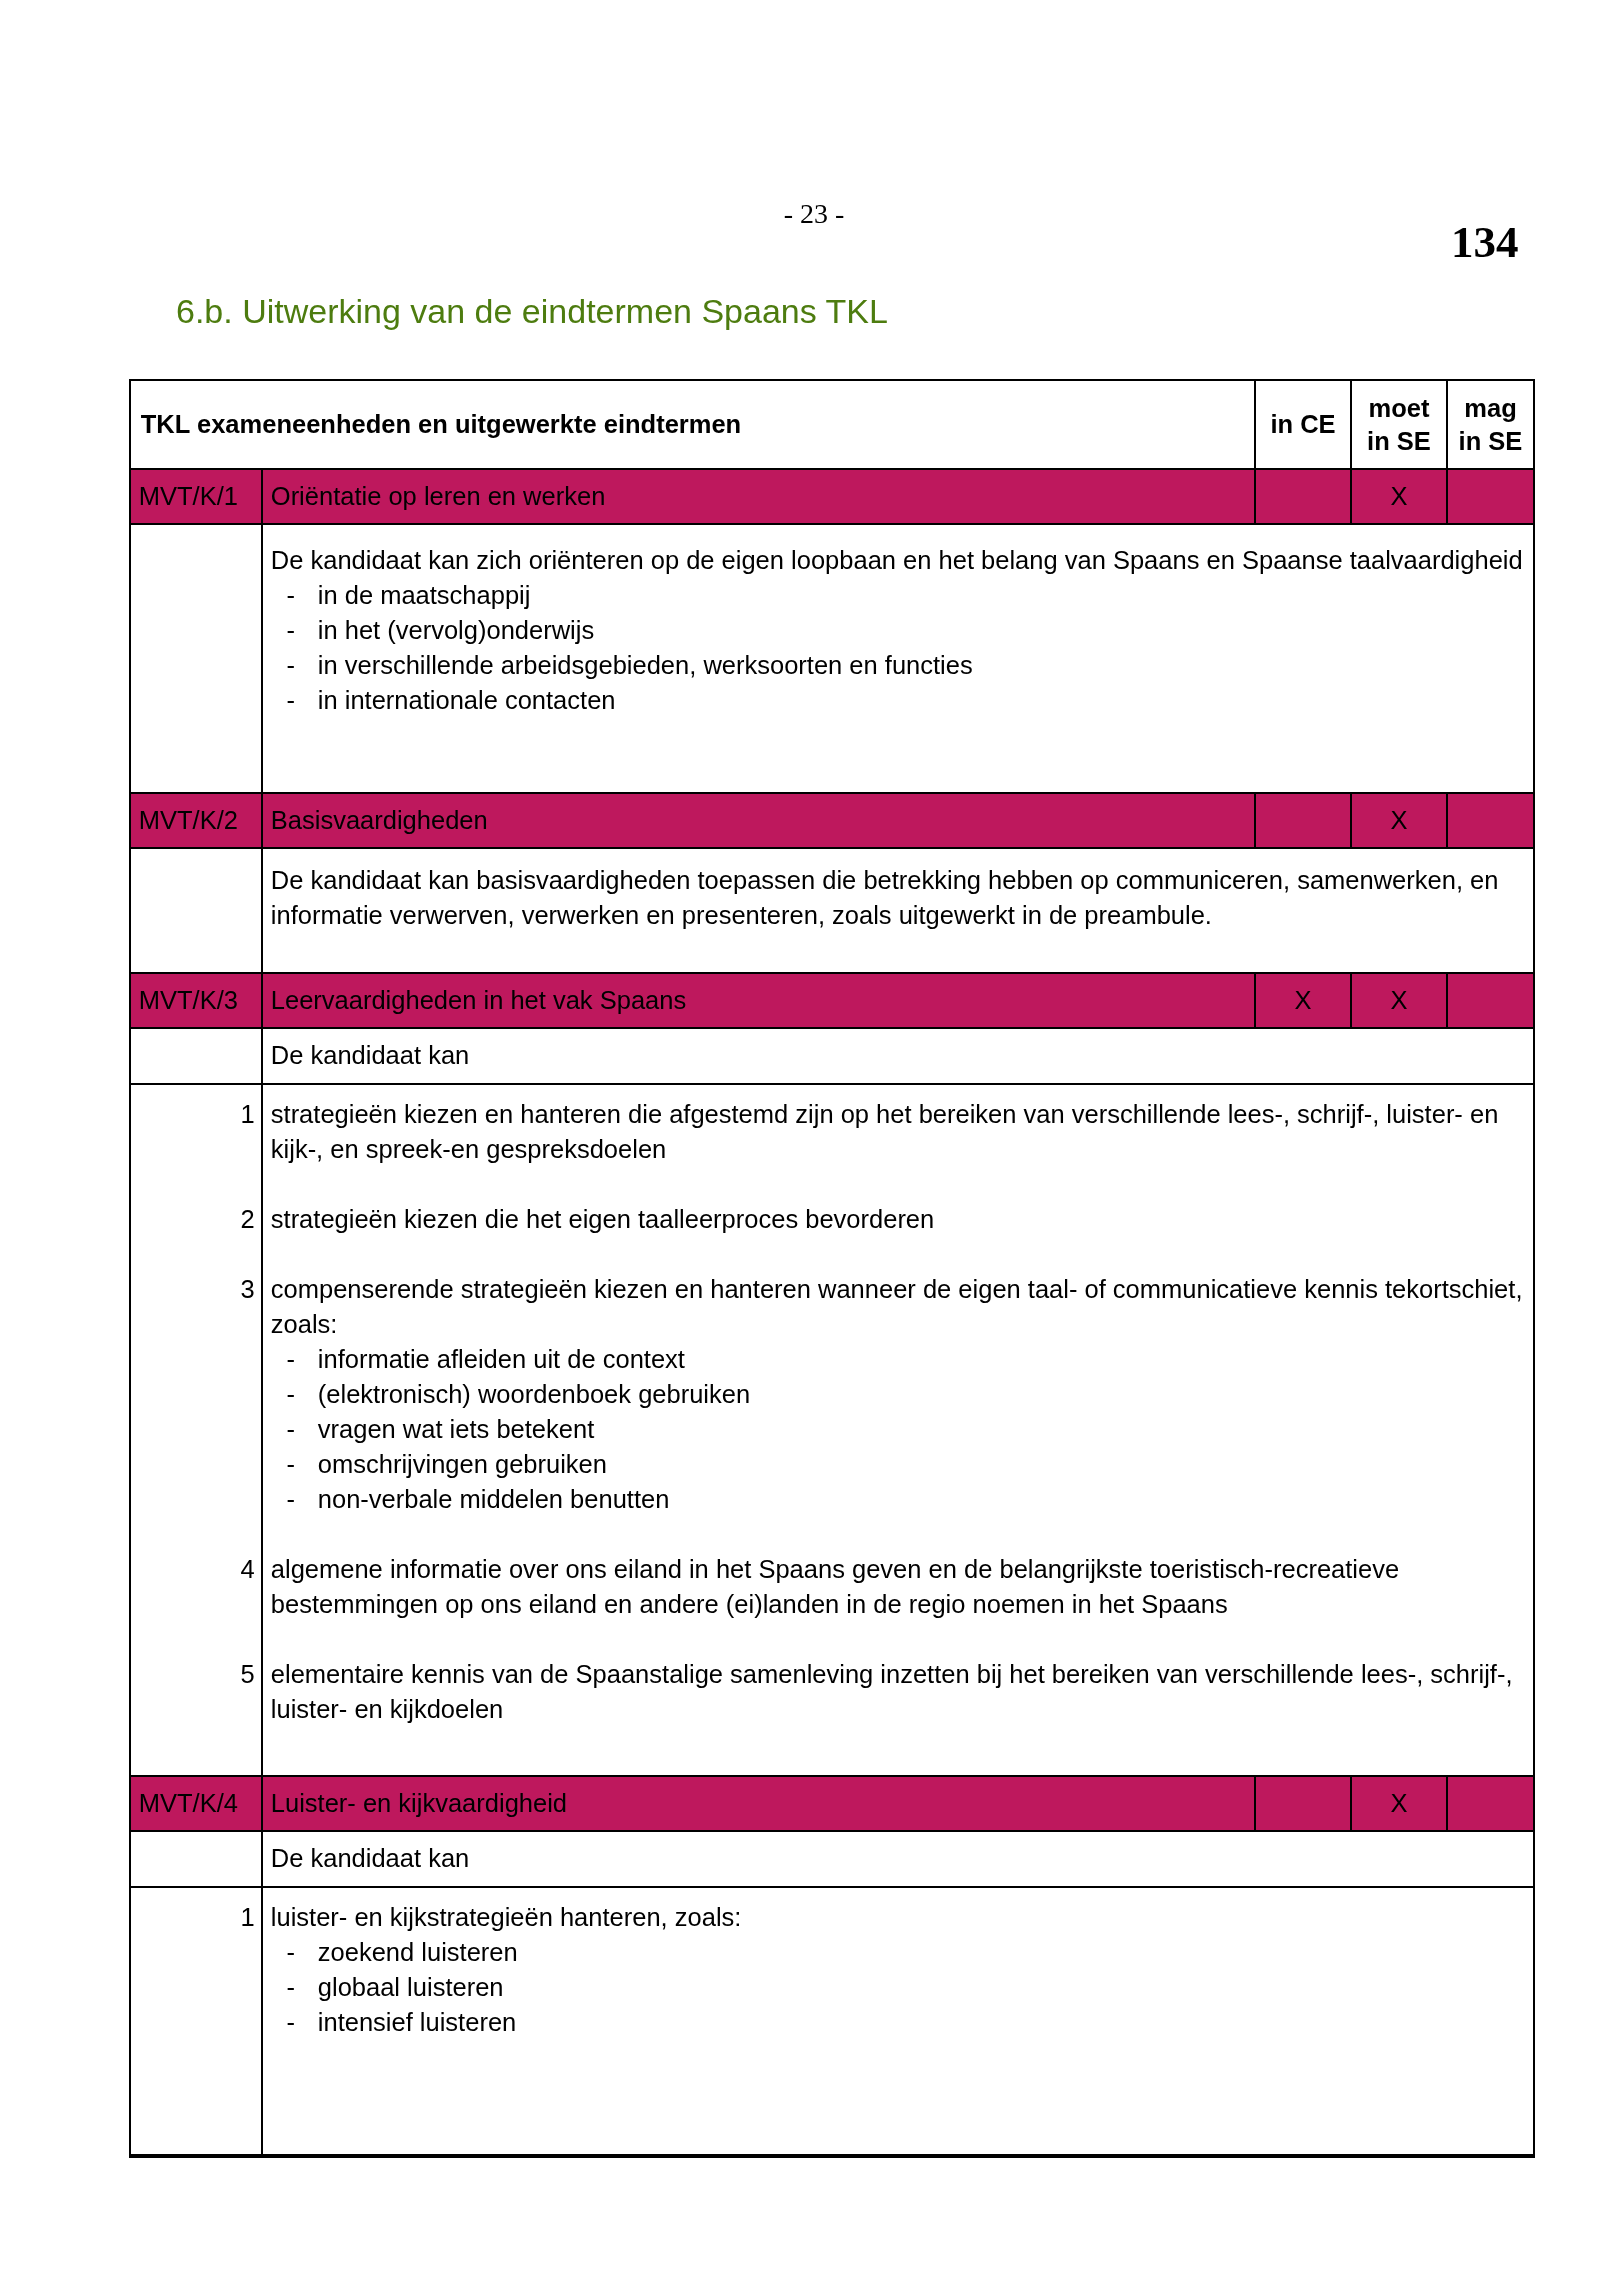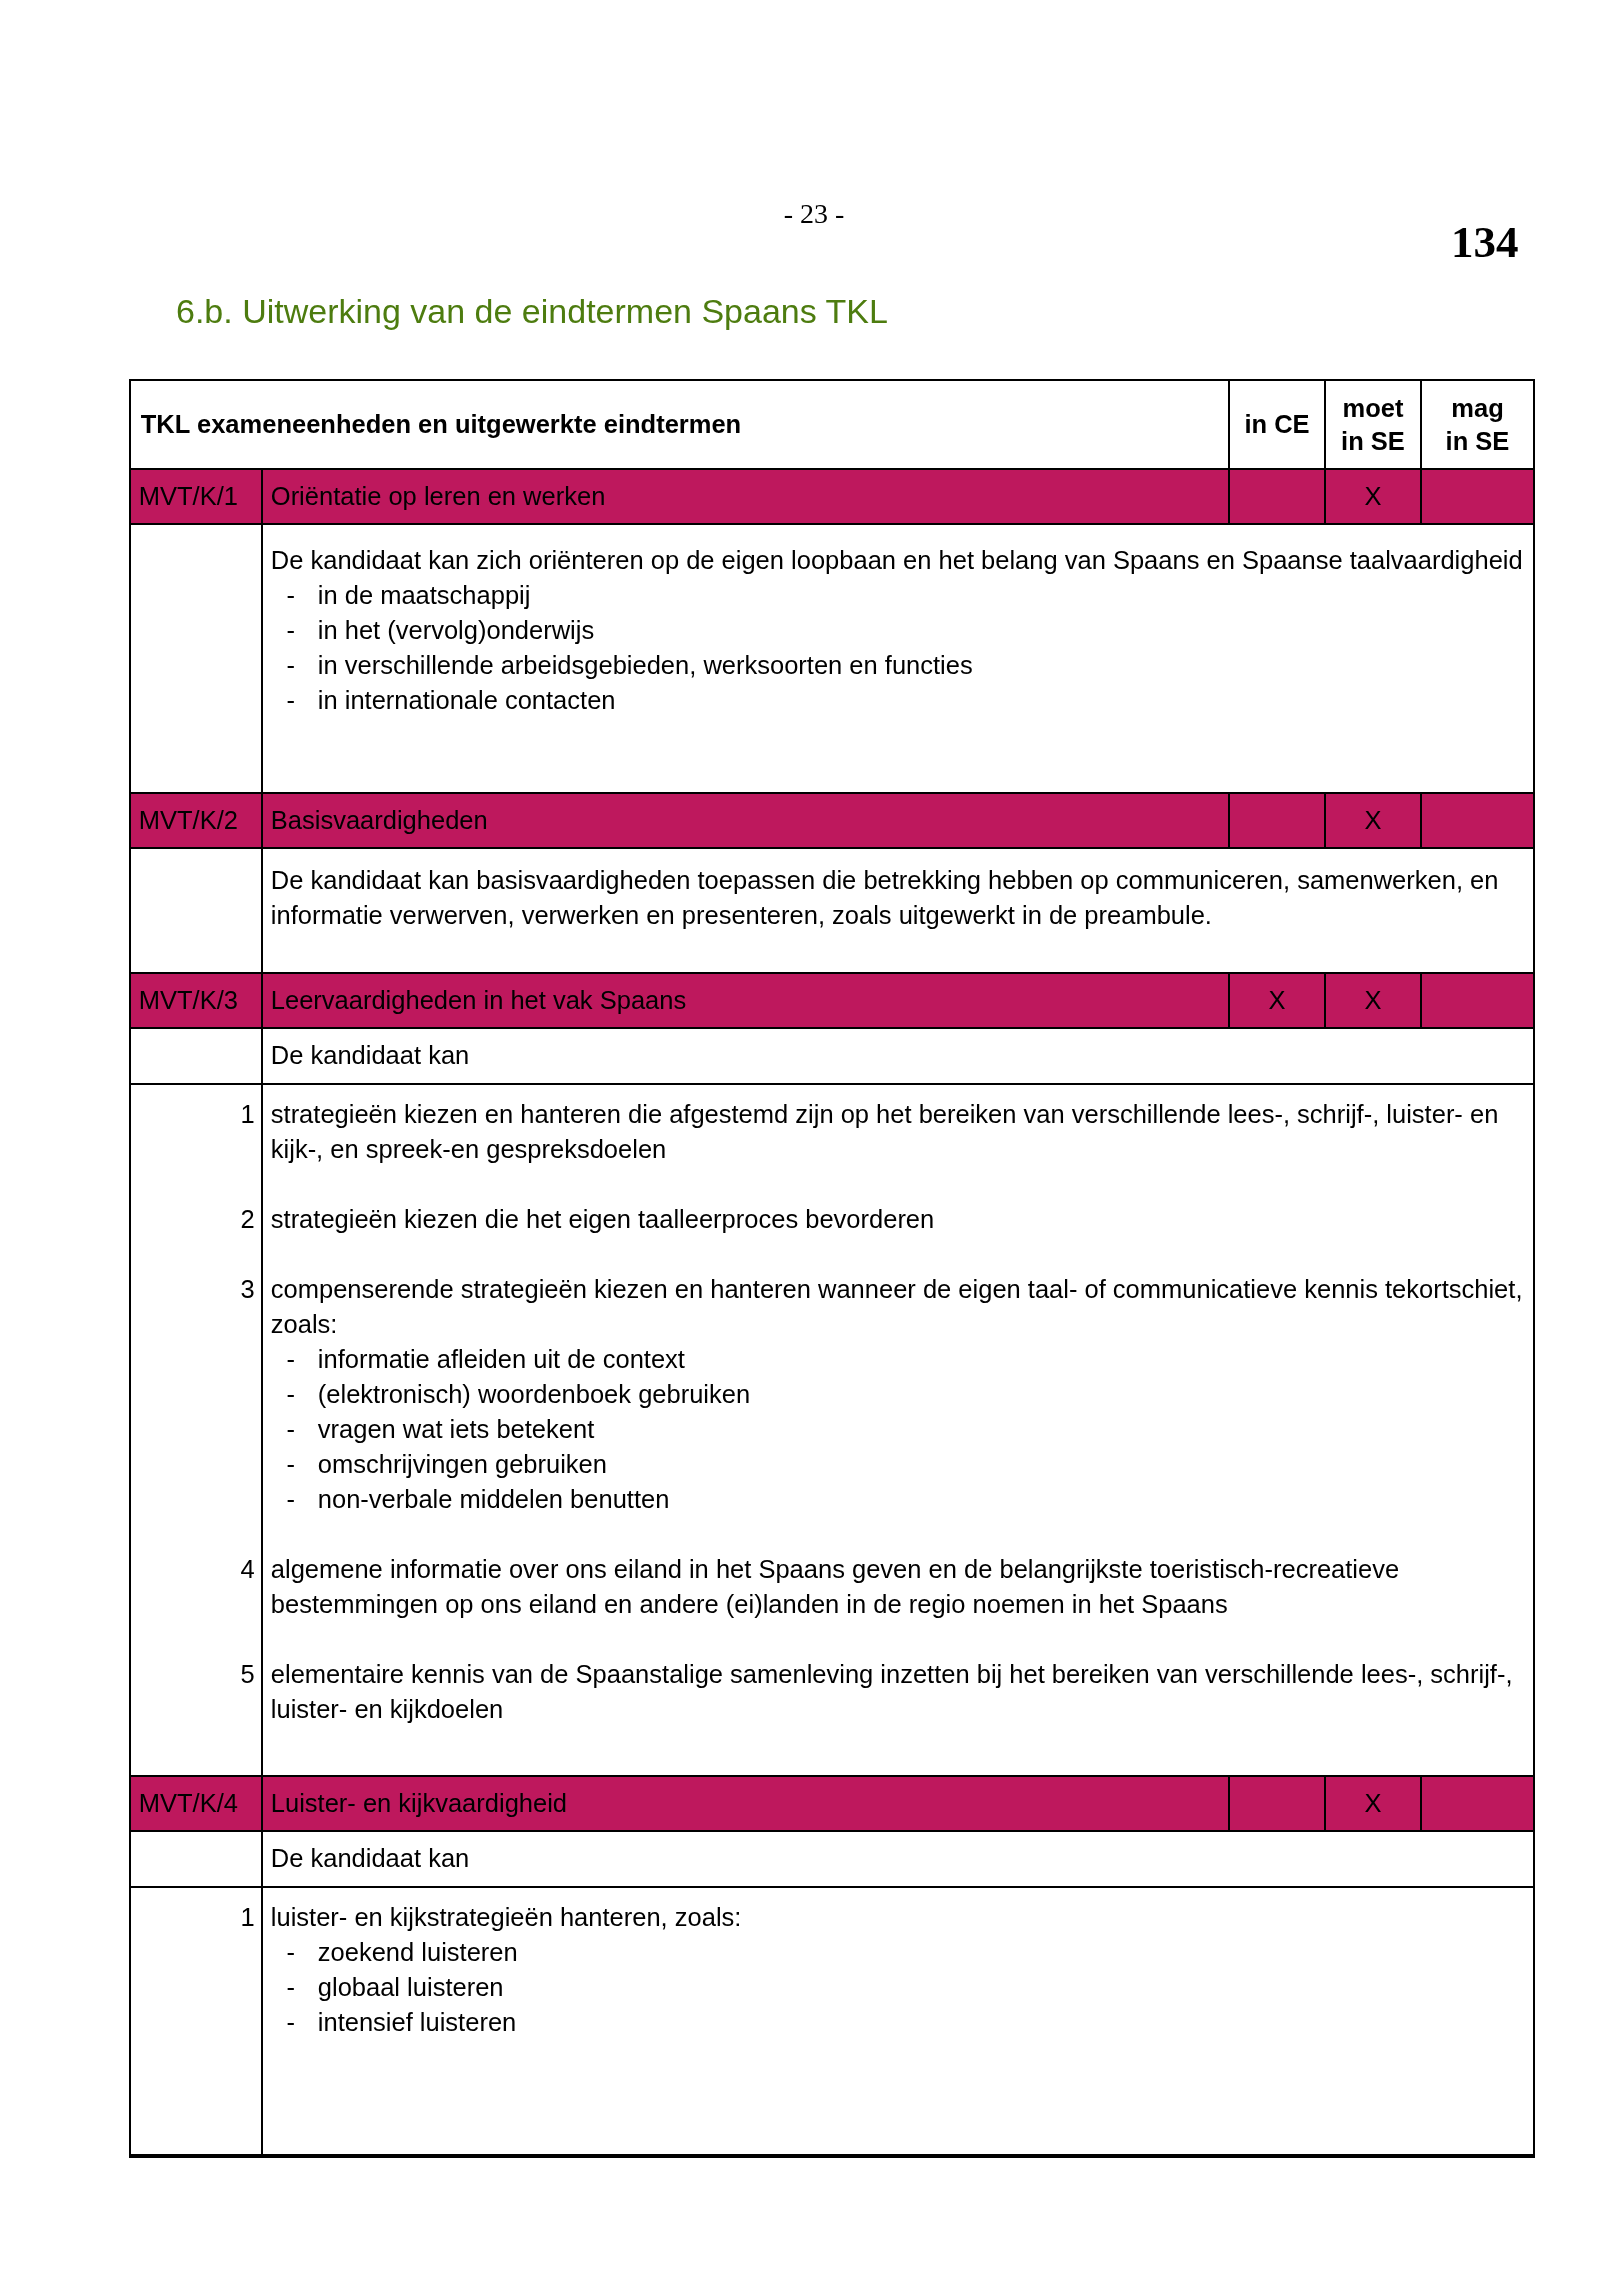--- a/index.html
+++ b/index.html
@@ -13,21 +13,21 @@
 
   .tbl { position: absolute; left: 129px; top: 379px; width: 1406px; }
   .row { position: relative; display: flex; box-sizing: border-box; border-left: 2.9px solid #000; border-right: 2.9px solid #000; }
   .row.gray { background: #be185d; }
   .row.top { border-top: 2.9px solid #000; }
   .row.thick-bottom { border-bottom: 2.9px solid #000; }
   .row.thin-bottom { border-bottom: 2px solid #000; }
   .c0 { width: 132px; box-sizing: border-box; border-right: 2px solid #000; padding: 0 7.8px; }
   .c1 { flex: 1; box-sizing: border-box; padding: 0 7.8px; }
   .cx { width: 96px; box-sizing: border-box; border-left: 2px solid #000; text-align: center; }
-  .cx.last { width: 113px; }
+  .cx.last { width: 87px; }
   .hdr { font-weight: bold; font-size: 25.5px; }
   .hdr .c1 { display: flex; align-items: center; padding-left: 9.8px; }
   .hdr .cx { display: flex; flex-direction: column; justify-content: center; line-height: 33px; }
   .unit { font-size: 25.5px; line-height: 52px; height: 55px; }
   .unit .c0, .unit .c1 { line-height: 52px; }
   .text { font-size: 25.5px; line-height: 35px; }
   .text .c1 { padding-top: 17.6px; }
   .bullets { margin: 0; padding: 0; list-style: none; }
   .bullets li { position: relative; padding-left: 47px; }
   .bullets li::before { content: "-"; position: absolute; left: 15.7px; }

